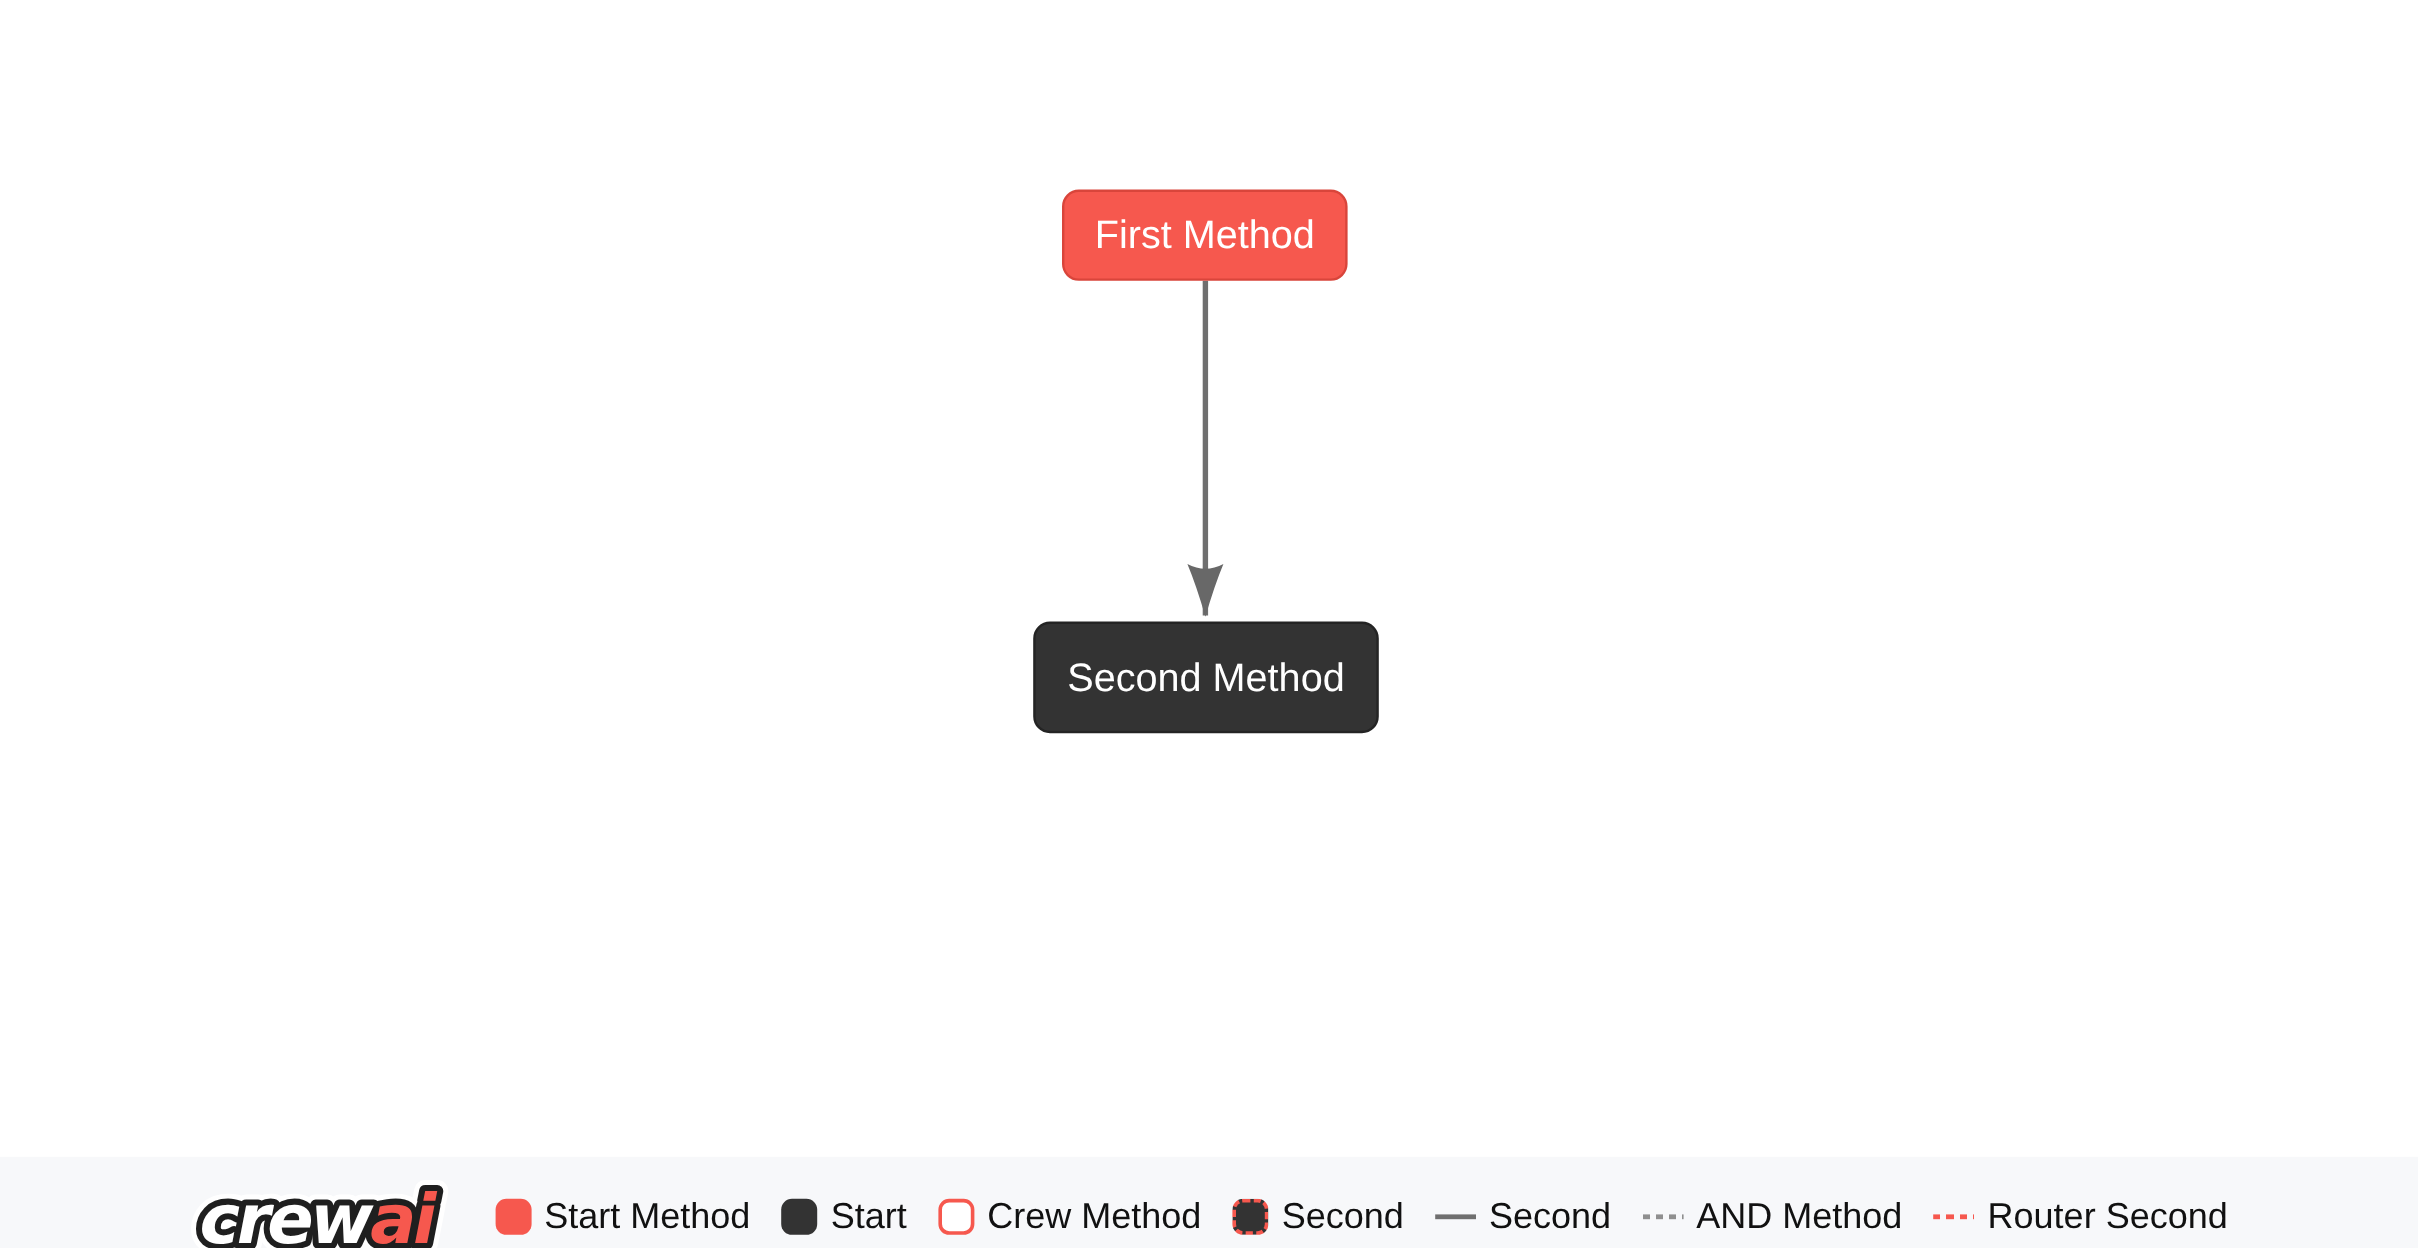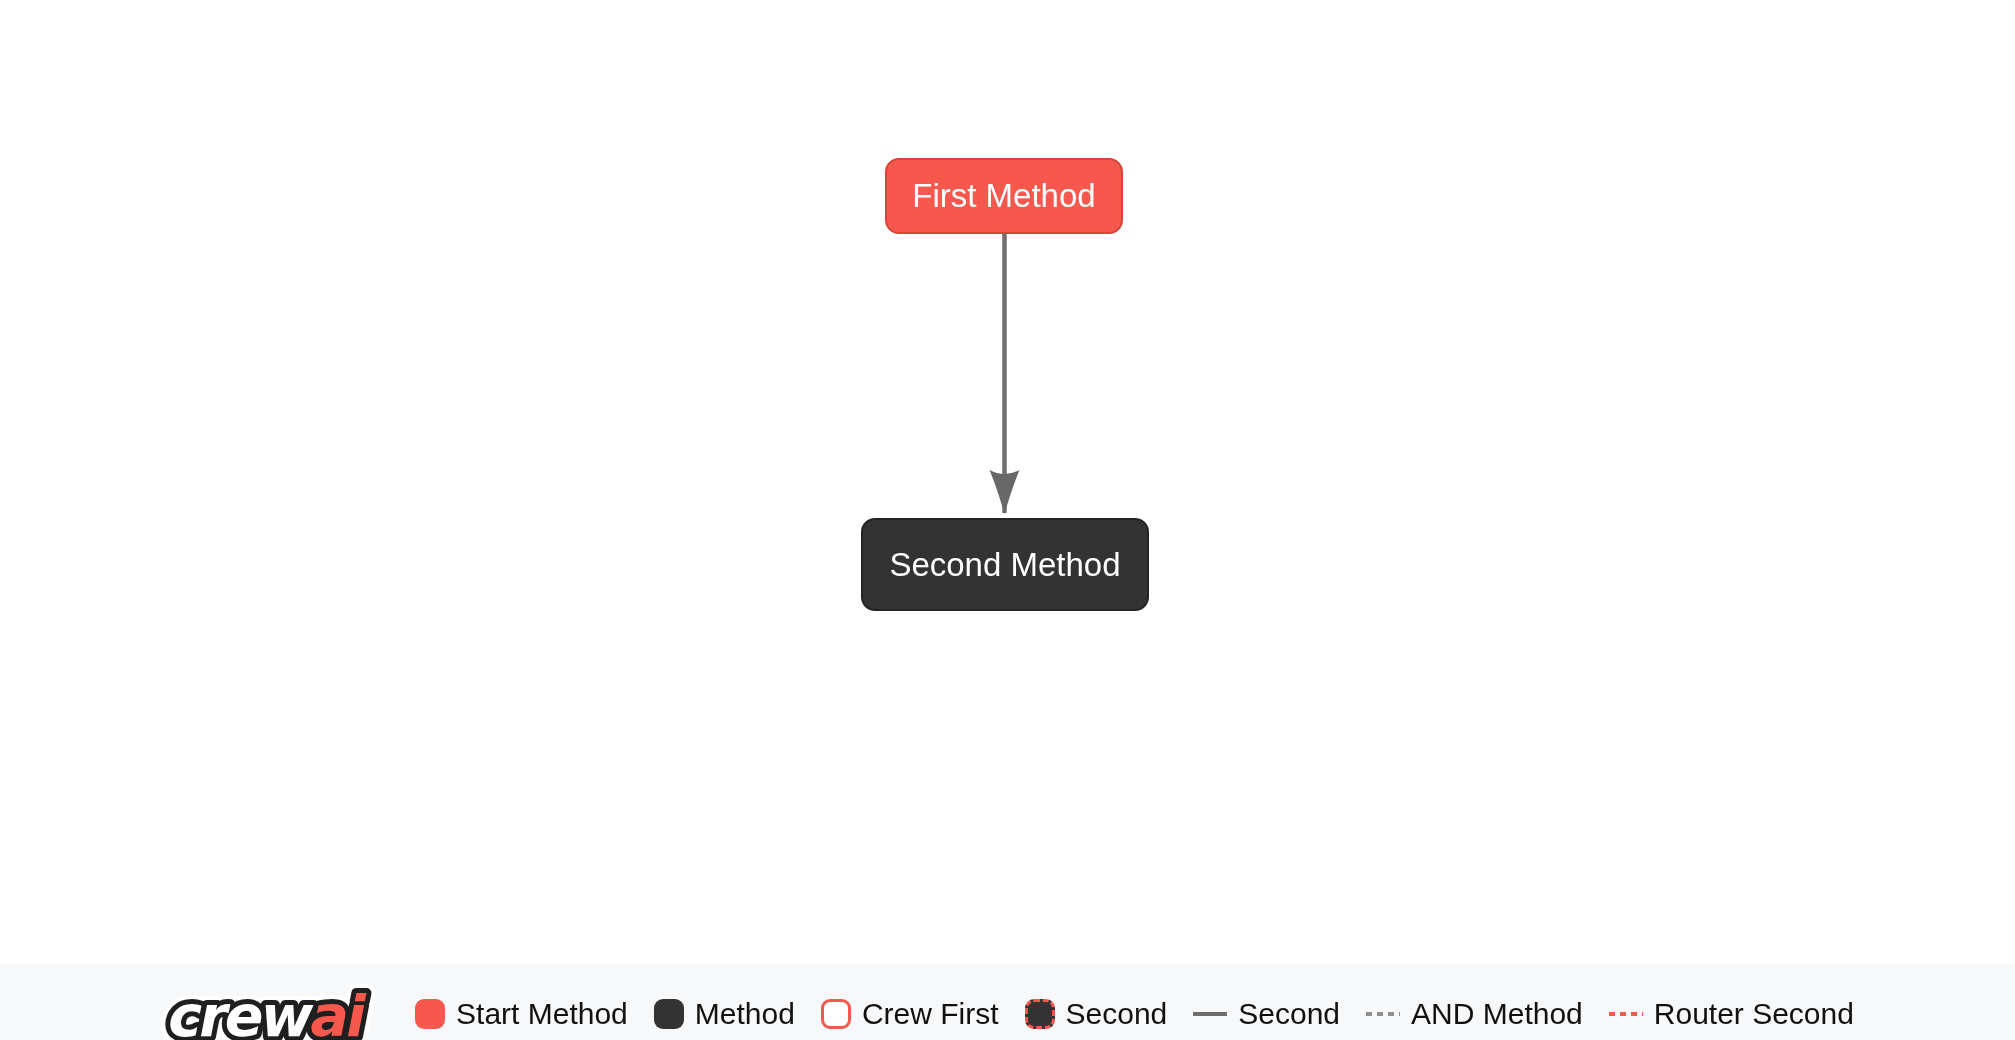--- a/index.html
+++ b/index.html
@@ -71,26 +71,26 @@
       </g>
     </svg>
 
     <div class="legend-item">
       <span class="swatch sw-start"></span>
       <span>Start Method</span>
     </div>
 
     <div class="legend-item">
       <span class="swatch sw-method"></span>
-      <span>Method</span>
+      <span>Start</span>
     </div>
 
     <div class="legend-item">
       <span class="swatch sw-crew"></span>
-      <span>Crew First</span>
+      <span>Crew Method</span>
     </div>
 
     <div class="legend-item">
       <span class="swatch sw-router"></span>
       <span>Second</span>
     </div>
 
     <div class="legend-item">
       <span class="swatch sw-line sw-trigger"></span>
       <span>Second</span>

